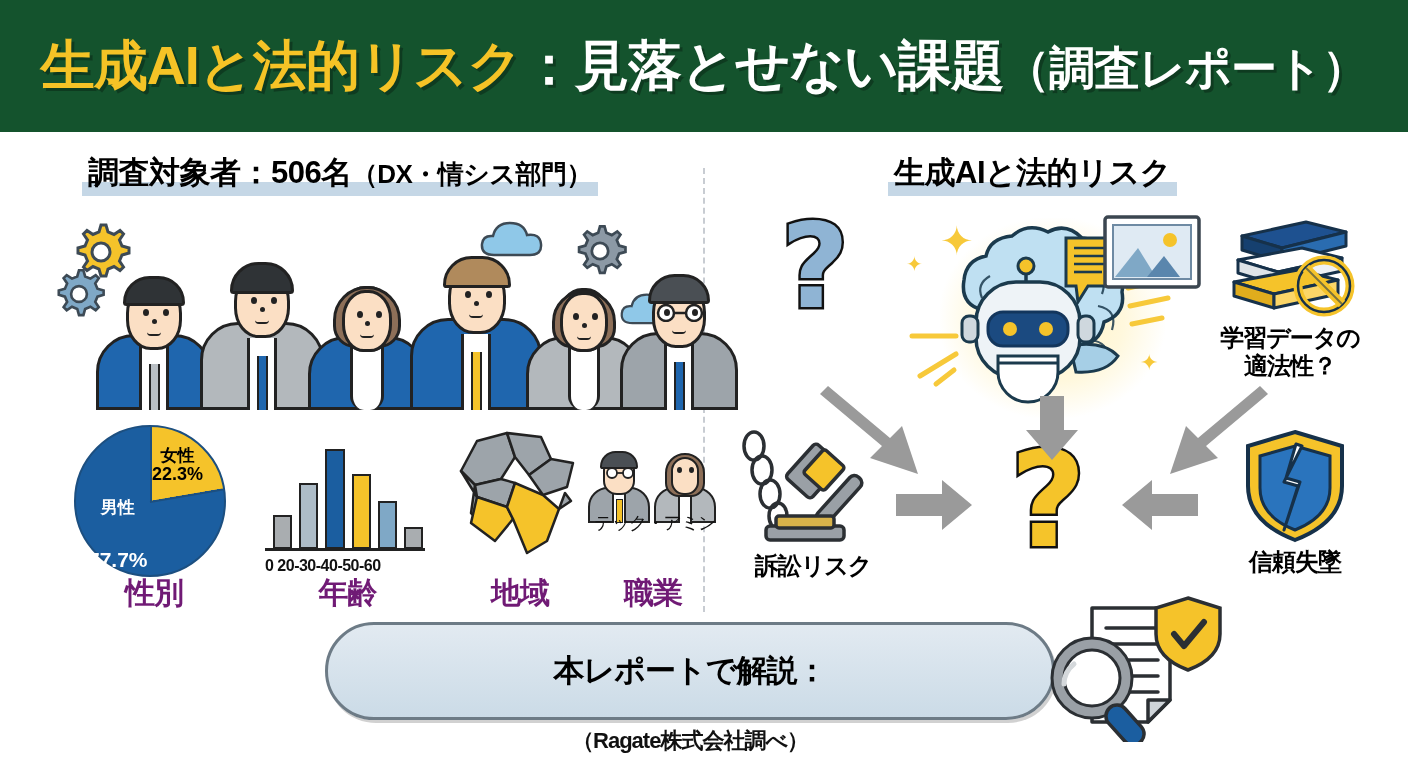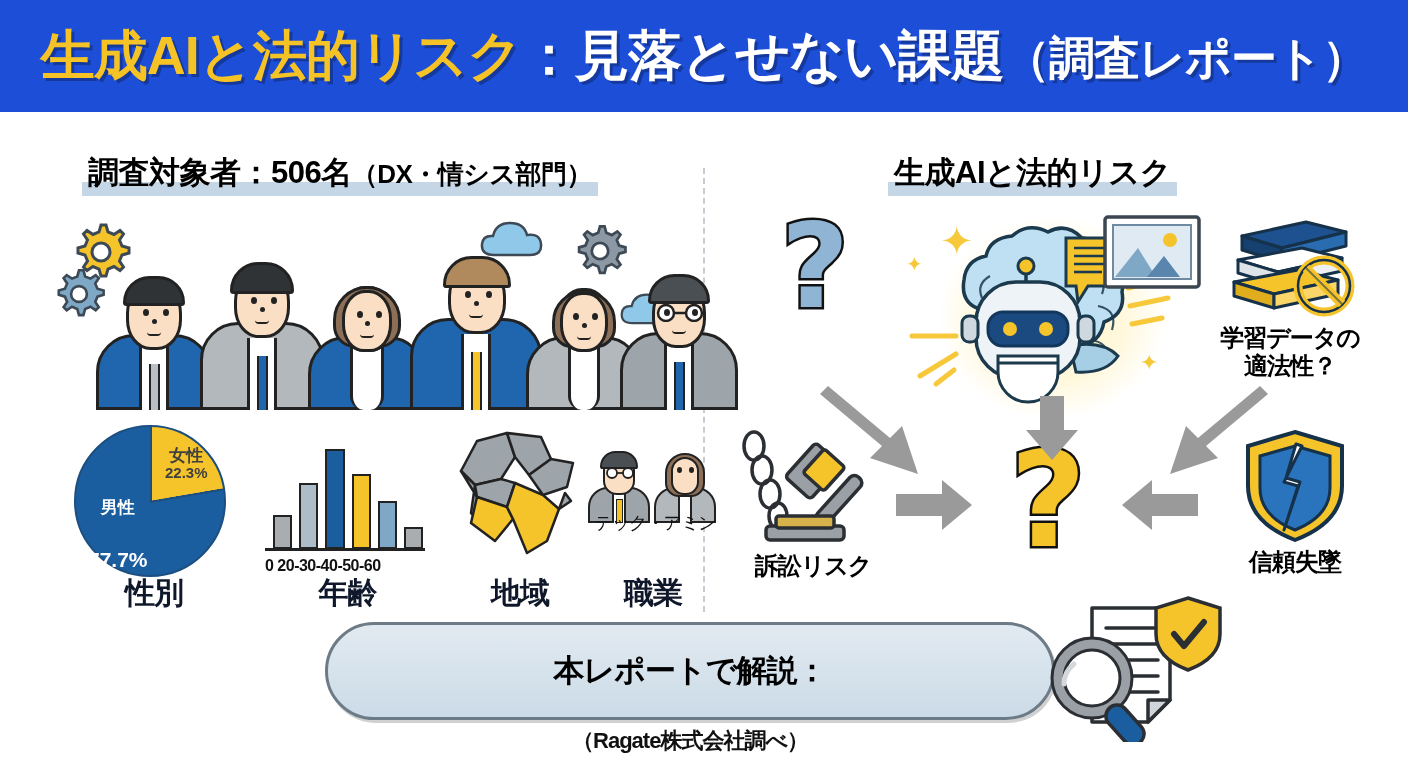--- a/index.html
+++ b/index.html
@@ -6,22 +6,22 @@
   html,body { width:1408px; height:768px; }
   body {
     font-family:"Liberation Sans","DejaVu Sans",sans-serif;
     background:#ffffff;
     position:relative;
     overflow:hidden;
     color:#111;
   }
   
   #header-band{
-    position:absolute; left:0; top:0; width:1408px; height:112px;
-    background:#1d4ed8;
+    position:absolute; left:0; top:0; width:1408px; height:132px;
+    background:#14532d;
     display:flex; align-items:center; justify-content:center;
   }
   #title-text{
     font-size:54px; font-weight:bold; letter-spacing:-1px; white-space:nowrap;
     text-shadow:3px 3px 0 rgba(0,0,0,.28);
   }
   .t-gold{ color:#f5c326; }
   .t-white{ color:#ffffff; }
   .t-paren{ font-size:46px; }
 
@@ -66,36 +66,36 @@
   .mouth{ position:absolute; width:14px; height:4px; border-bottom:2.5px solid #222; border-radius:0 0 8px 8px; left:50%; margin-left:-7px;}
   .nose{ position:absolute; width:5px; height:5px; background:#222; border-radius:50%; left:50%; margin-left:-2px;}
 
   .gear{ position:absolute; }
   .cloudy{ position:absolute; }
 
   
   #stats-row{ position:absolute; left:60px; top:415px; width:640px; height:200px; }
   .stat-label{
     position:absolute; font-size:30px; font-weight:bold; text-align:center;
-    color:#0f172a; letter-spacing:-1px;
+    color:#701a75; letter-spacing:-1px;
   }
   
   #pie-wrap{ position:absolute; left:14px; top:10px; width:160px; height:160px; }
   #pie{
     width:152px; height:152px; border-radius:50%;
     background:conic-gradient(#f5c32a 0 22.3%, #1b5ea0 22.3% 100%);
     border:2px solid #1c4f80;
     position:relative;
   }
   #pie-sep1{ position:absolute; left:50%; top:0; width:2px; height:50%; background:#1c4f80; }
   #pie-sep2{ position:absolute; left:50%; top:50%; width:50%; height:2px; background:#1c4f80;
     transform-origin:0 50%; transform:rotate(-9.72deg); }
   .pie-txt{ position:absolute; text-align:center; font-weight:bold; line-height:1.04; }
-  #pie-f{ color:#404040; left:78px; top:22px; font-size:17px;padding-left:13px; }
-  #pie-f .big{ font-size:15px; }
+  #pie-f{ color:#000000; left:78px; top:22px; font-size:17px; }
+  #pie-f .big{ font-size:18px; }
   #pie-m{ color:#fff; left:14px; top:74px; font-size:17px; }
   #pie-m .big{ font-size:21px;margin-top:32px; }
   
   #bars-wrap{ position:absolute; left:205px; top:12px; width:165px; height:150px; }
   #bars{ position:absolute; left:8px; bottom:28px; height:112px; width:150px; display:flex; align-items:flex-end; gap:7px;}
   .bar{ width:20px; border:2.5px solid #222; }
   #bar-axis{ position:absolute; left:0; bottom:26px; width:160px; height:3px; background:#222; }
   #bar-ticks{ position:absolute; left:0; bottom:2px; width:165px; font-size:16px; font-weight:bold; letter-spacing:-.5px; white-space:nowrap;}
   
   #map-wrap{ position:absolute; left:395px; top:8px; width:130px; height:150px; }

